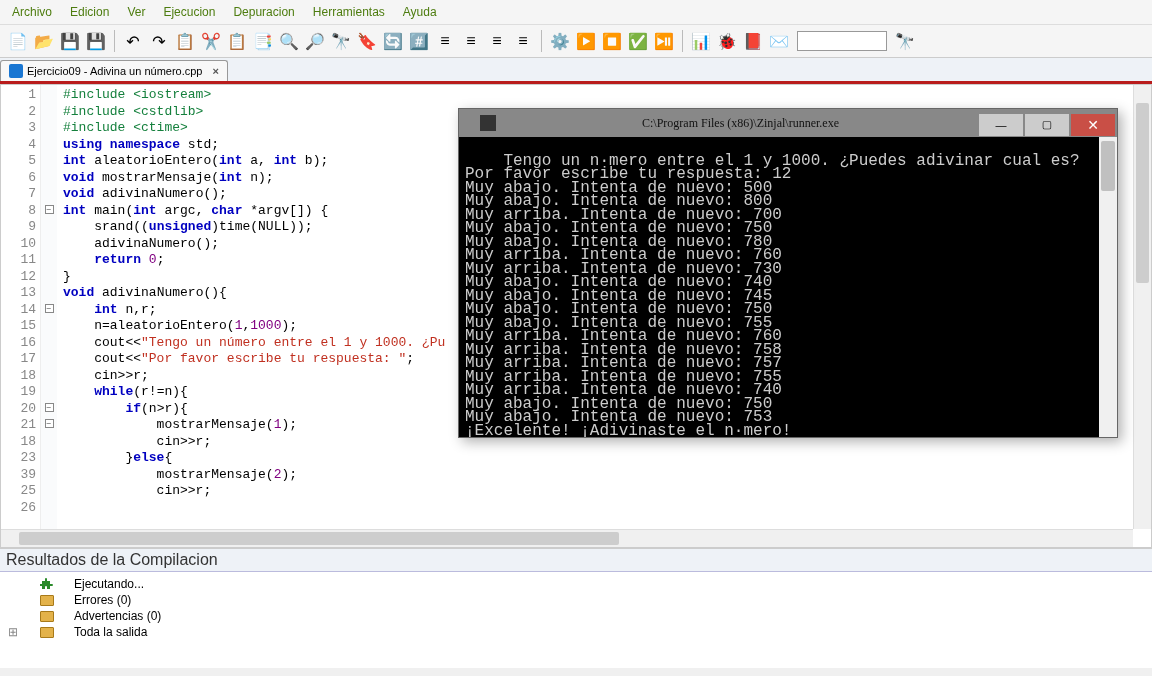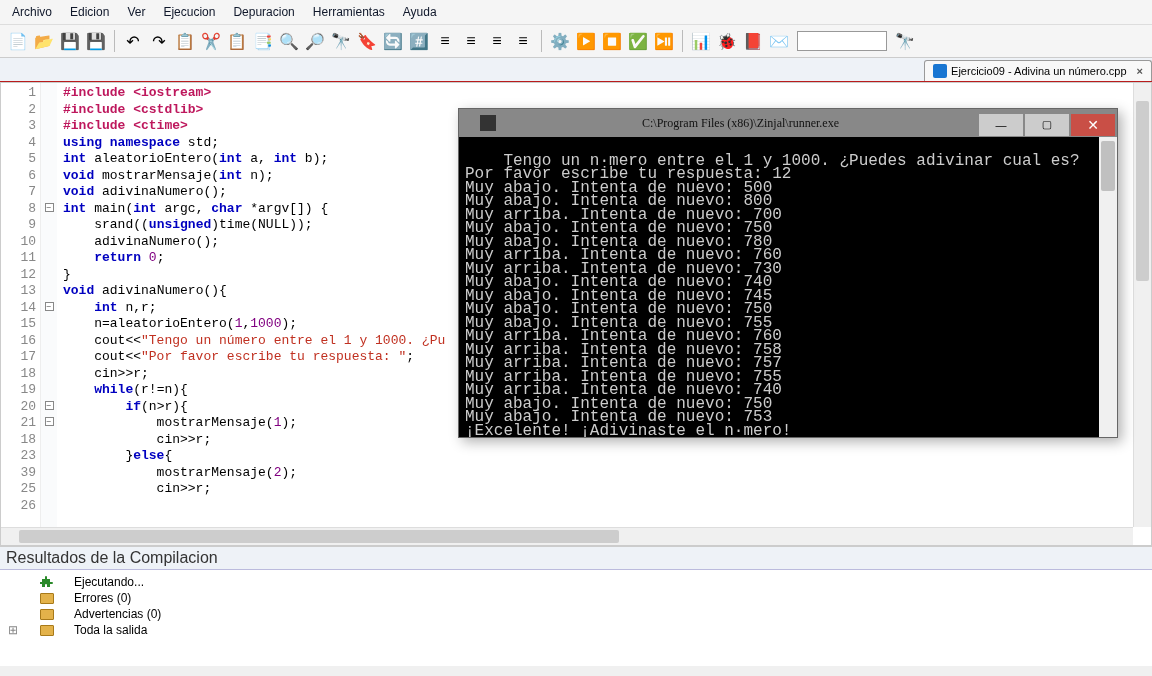--- a/index.html
+++ b/index.html
@@ -1,37 +1,37 @@
 <!DOCTYPE html>
 <html><head>
 <meta charset="utf-8">
 <style>
 * { margin: 0; padding: 0; box-sizing: border-box; }
 body { font-family: "Segoe UI", Tahoma, sans-serif; font-size: 12px; background: #f0f0f0; width: 1152px; height: 676px; overflow: hidden; position: relative; }
 
 .menubar { background: #f5f5f5; border-bottom: 1px solid #ddd; padding: 2px 4px; display: flex; gap: 2px; }
-.menubar span { padding: 3px 8px; color: #0f172a; cursor: default; }
+.menubar span { padding: 3px 8px; color: #4d7c0f; cursor: default; }
 
 .toolbar { background: #f5f5f5; padding: 4px 6px; display: flex; gap: 2px; align-items: center; border-bottom: 1px solid #ccc; }
 .toolbar .sep { width: 1px; height: 22px; background: #bbb; margin: 0 4px; }
 .toolbar .icon { width: 24px; height: 24px; display: flex; align-items: center; justify-content: center; cursor: pointer; font-size: 16px; border-radius: 2px; }
 .toolbar .input-box { width: 90px; height: 20px; border: 1px solid #999; background: #fff; margin: 0 4px; }
 
-.tab-bar { background: #eef2f7; border-bottom: 1px solid #b91c1c; padding-top: 2px; text-align: right; }
+.tab-bar { background: #eef2f7; border-bottom: 3px solid #b91c1c; padding-top: 2px; }
 .tab { display: inline-flex; align-items: center; gap: 4px; background: #f8f8f8; border: 1px solid #999; border-bottom: none; padding: 3px 8px; font-size: 11px; border-radius: 3px 3px 0 0; }
 .tab .filetype-icon { width: 14px; height: 14px; background: #1976d2; border-radius: 2px; display: inline-block; }
 .tab .close-x { color: #555; font-weight: bold; margin-left: 6px; cursor: pointer; }
 
 .editor-area { display: flex; background: #fff; height: 464px; border: 1px solid #ccc; position: relative; }
 .gutter { width: 40px; background: #fff; border-right: 1px solid #eee; text-align: right; padding: 2px 4px 0 0; color: #888; font-family: "Courier New", monospace; font-size: 13px; line-height: 16.5px; }
 .fold-col { width: 16px; background: #fafbfc; padding-top: 2px; font-family: monospace; font-size: 10px; color: #666; line-height: 16.5px; text-align: center; }
 .fold-col .box { display: inline-block; width: 9px; height: 9px; border: 1px solid #888; background: #fff; font-size: 8px; line-height: 7px; text-align: center; position: relative; top: -2px; }
 .code { flex: 1; padding: 2px 4px 0 6px; font-family: "Courier New", monospace; font-size: 13px; line-height: 16.5px; white-space: pre; overflow: hidden; color: #000; }
 .kw { color: #0000c0; font-weight: bold; }
-.pp { color: #be185d; font-weight: bold; }
+.pp { color: #15803d; font-weight: normal; }
 .str { color: #c03020; }
 .num { color: #800080; }
 .scroll-v { position: absolute; right: 0; top: 0; bottom: 18px; width: 18px; background: #f0f0f0; border-left: 1px solid #ddd; }
 .scroll-h { position: absolute; left: 0; right: 18px; bottom: 0; height: 18px; background: #f0f0f0; border-top: 1px solid #ddd; }
 .scroll-v .thumb { position: absolute; top: 18px; left: 2px; right: 2px; height: 180px; background: #cdcdcd; border-radius: 2px; }
 .scroll-h .thumb { position: absolute; left: 18px; top: 2px; bottom: 2px; width: 600px; background: #cdcdcd; border-radius: 2px; }
 
 .console-win { position: absolute; left: 458px; top: 108px; width: 660px; height: 330px; border: 1px solid #666; box-shadow: 4px 4px 12px rgba(0,0,0,.3); background: #000; }
 .console-title { height: 28px; background: #888; display: flex; align-items: center; color: #000; font-size: 12px; padding-left: 13px; }
 .console-title .win-icon { width: 16px; height: 16px; margin: 0 6px 0 8px; background: #333; display: inline-block; }

